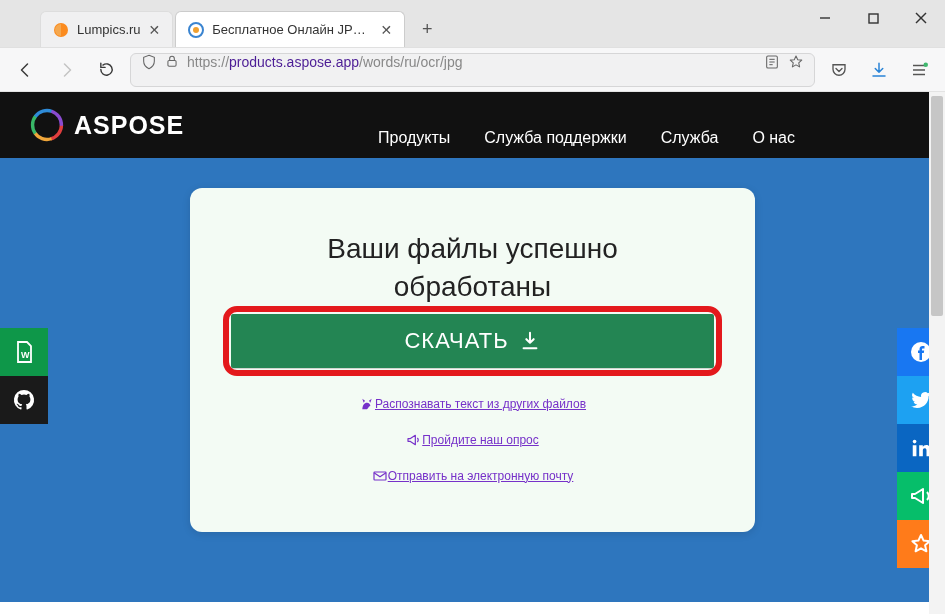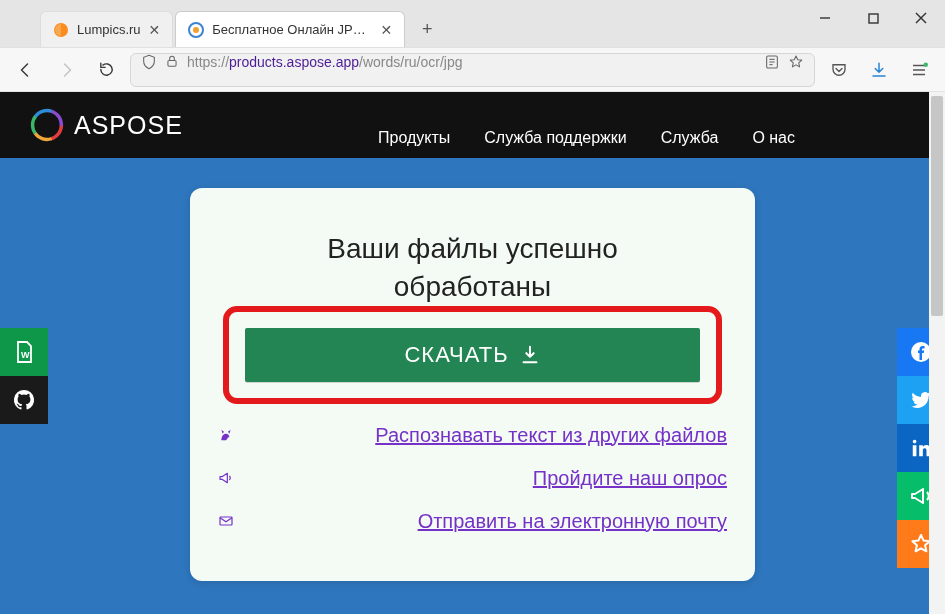--- a/index.html
+++ b/index.html
@@ -107,21 +107,21 @@
   .site-nav {
     height: 66px;
     background: #111;
     display: flex;
     align-items: center;
     padding: 0 30px;
     gap: 38px;
   }
   .brand {
     display: flex; align-items: center; gap: 10px;
-    color: #fff; font-weight: 400; font-size: 25px;
+    color: #fff; font-weight: 700; font-size: 25px;
     letter-spacing: 1px;
   }
   .brand .swirl { width: 34px; height: 34px; }
   .nav-links {
     display: flex; gap: 34px; margin-left: auto; margin-right: 120px; margin-top: 26px;
   }
   .nav-links a { color: #fff; text-decoration: none; font-size: 16px; }
   .hero {
     background: linear-gradient(#2e76be, #2e76be);
     padding: 30px 0 70px 0;
@@ -138,42 +138,42 @@
   }
   .card h1 {
     font-size: 28px;
     font-weight: 500;
     color: #222;
     line-height: 1.35;
   }
   .dl-wrap {
     border: 6px solid #e3191c;
     border-radius: 14px;
-    padding: 16px;
+    padding: 2px;
     display: inline-block;
     width: 98%;
     margin-bottom: 20px;
   }
   .dl-btn {
     background: #238553;
     color: #fff;
     height: 54px;
     width: 100%;
     border: none;
     border-radius: 2px;
     font-size: 22px;
     letter-spacing: 1px;
     display: flex; align-items: center; justify-content: center; gap: 10px;
     box-shadow: 0 1px 0 rgba(0,0,0,0.15);
   }
   .links { display: flex; flex-direction: column; gap: 20px; }
   .link-row {
     color: #7631c9;
-    font-size: 20px;
-    display: inline-flex; align-items: center; justify-content: space-between;
+    font-size: 12px;
+    display: inline-flex; align-items: center; justify-content: center;
   }
   
   .left-rail {
     position: absolute;
     left: 0; top: 236px;
     display: flex; flex-direction: column;
   }
   .rail-btn {
     width: 48px; height: 48px;
     display: flex; align-items: center; justify-content: center;

